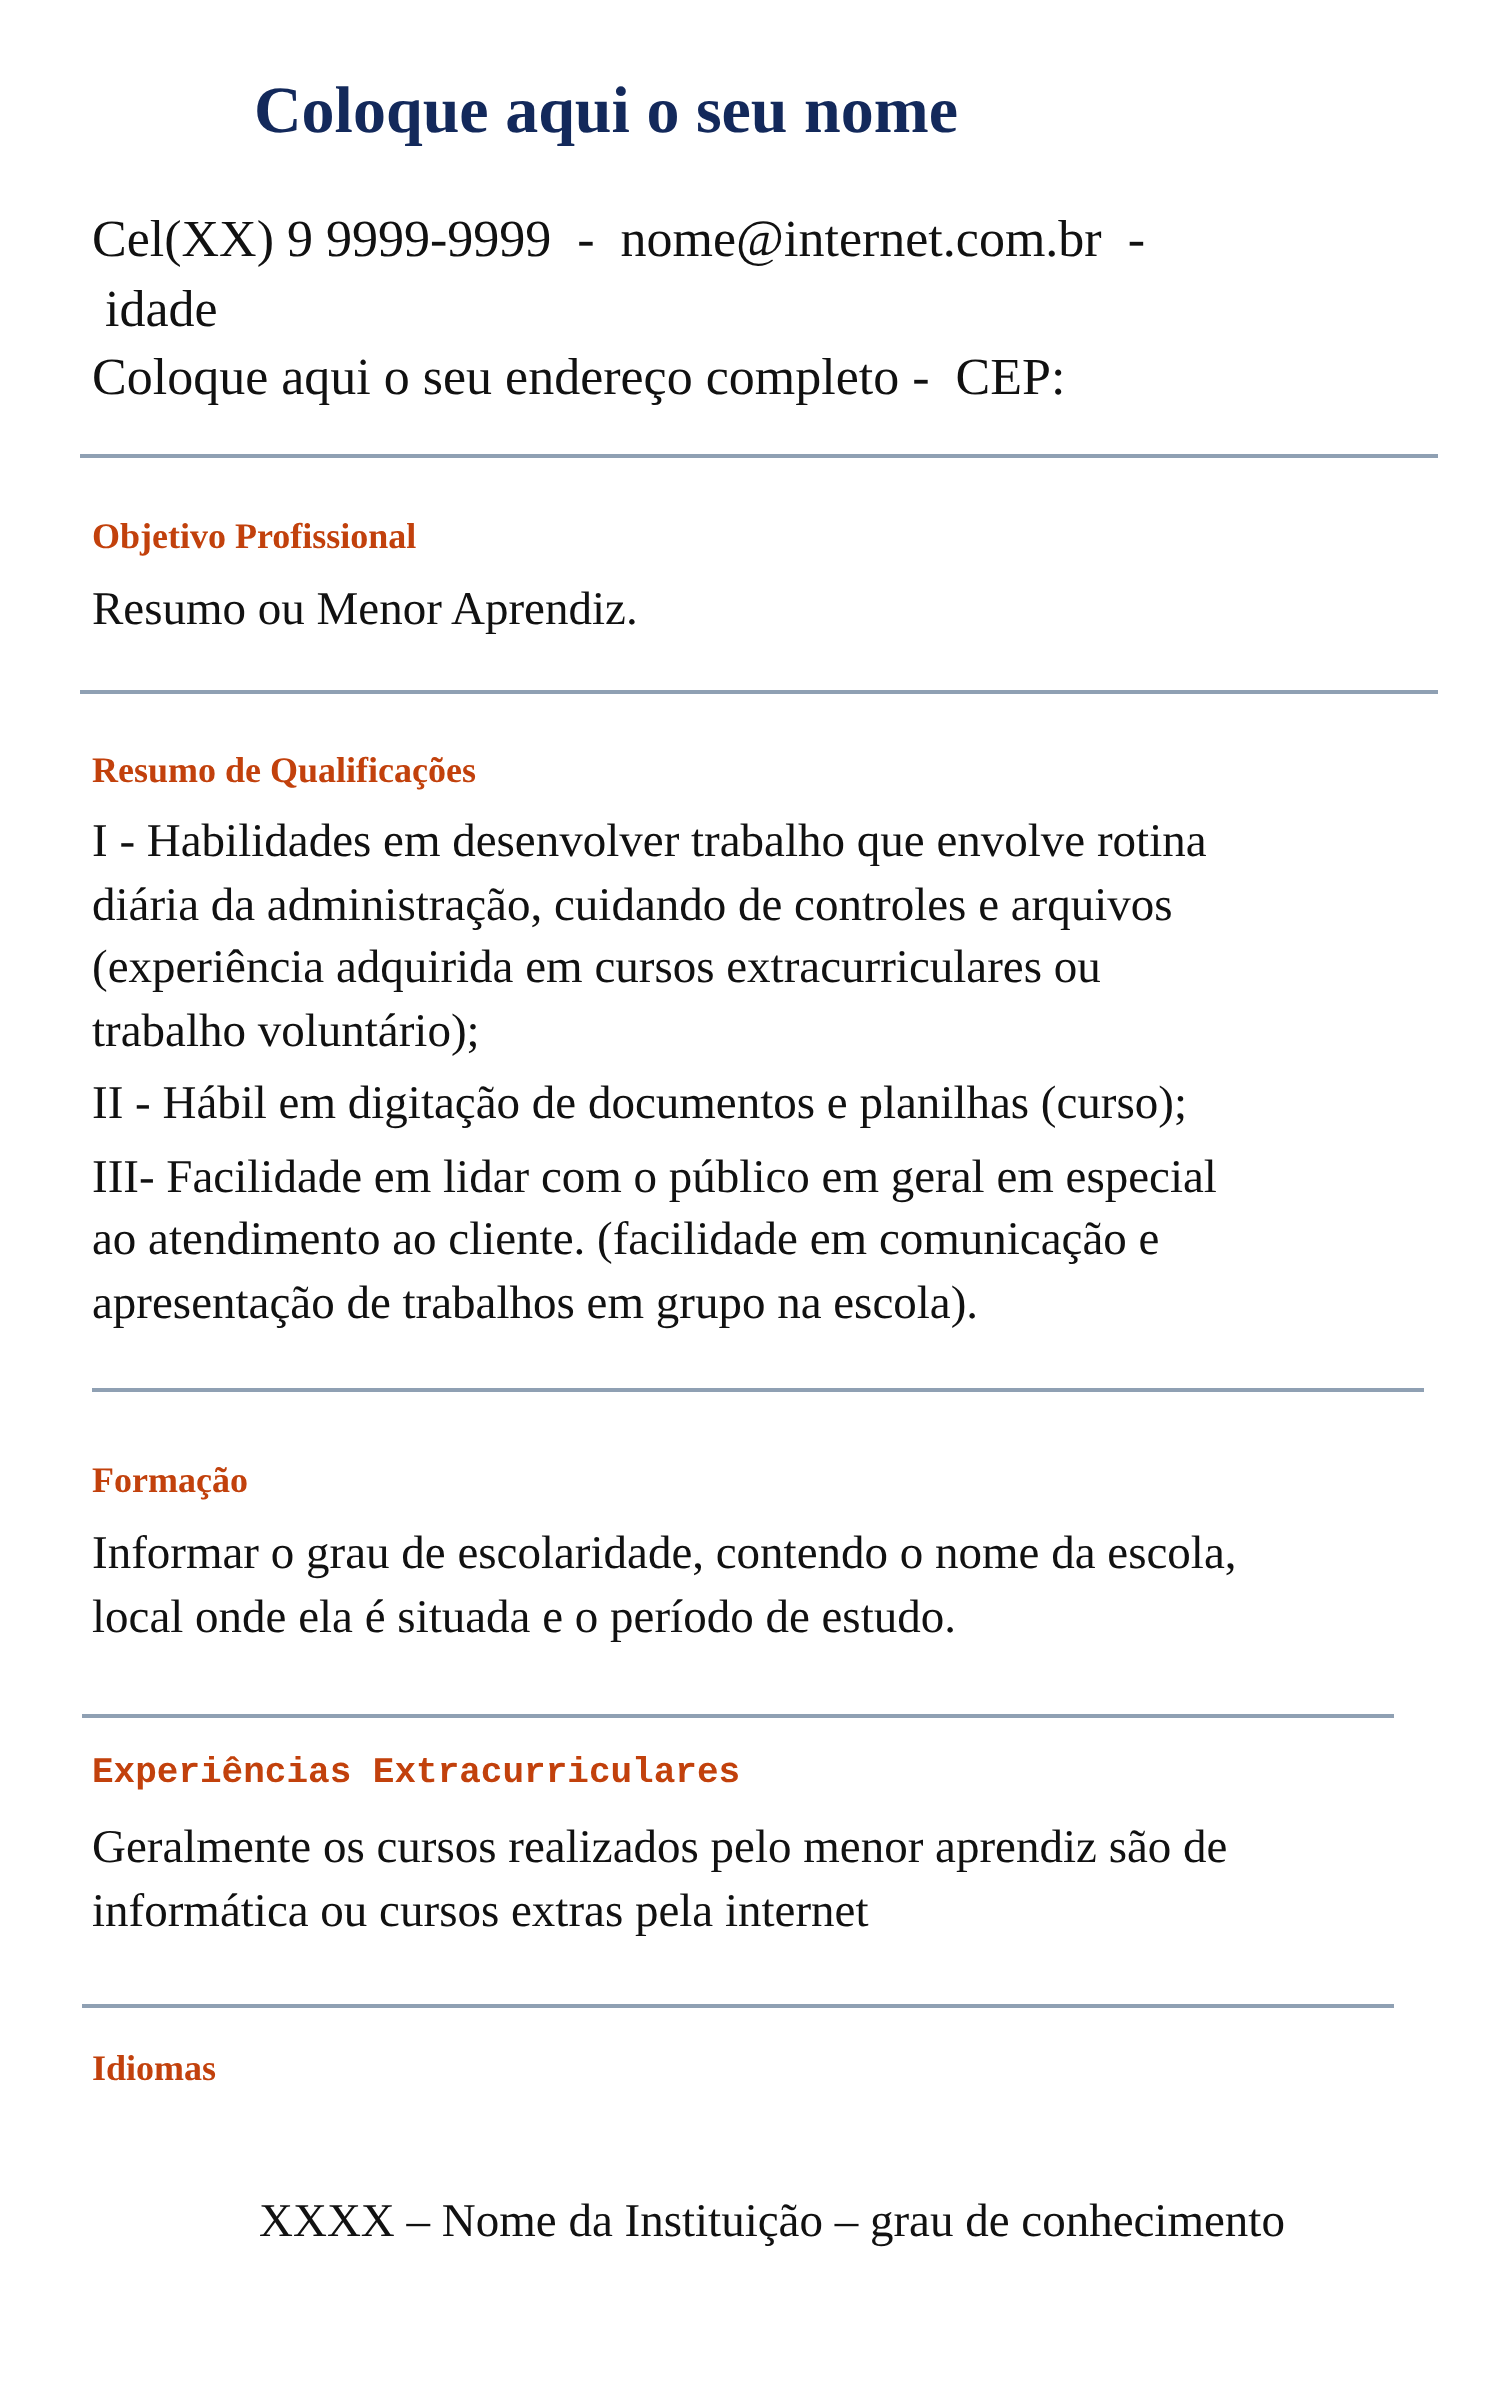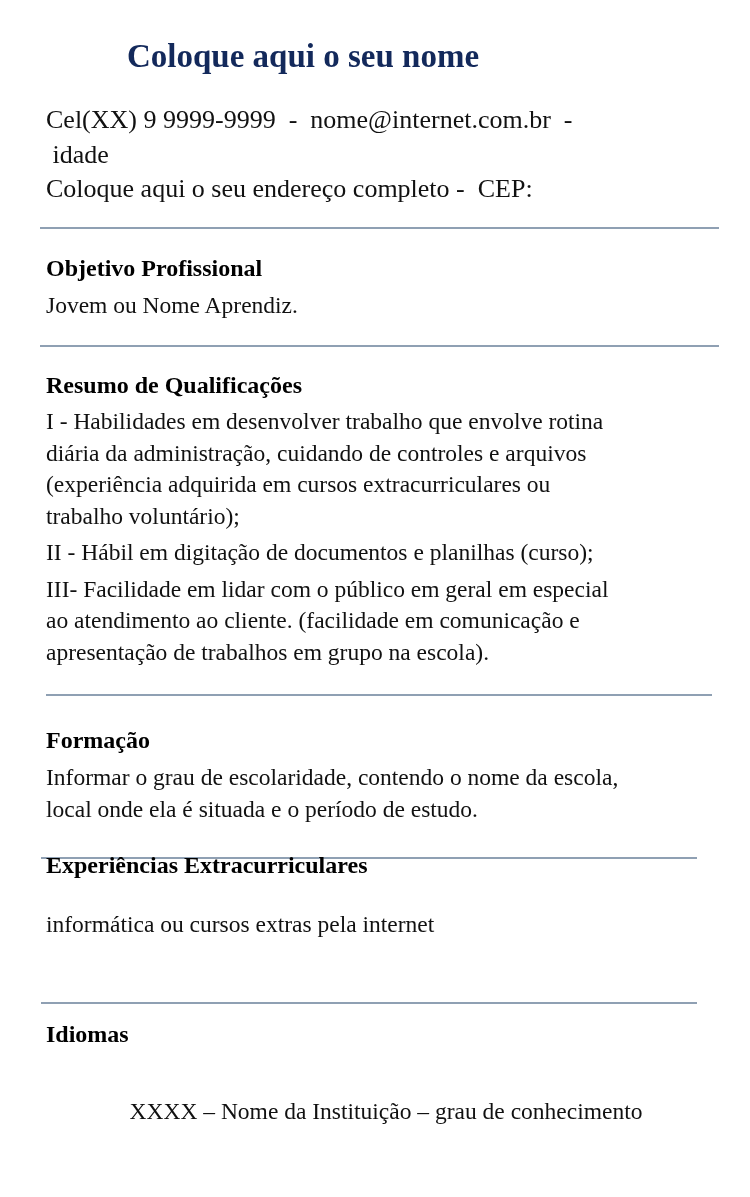--- a/index.html
+++ b/index.html
@@ -36,22 +36,22 @@
       line-height: 34px;
       white-space: pre;
     }
     .divider {
       height: 2px;
       background: #8fa0b3;
     }
     .heading {
       left: 46px;
       font-weight: bold;
-      font-size: 24px;
-      color: #000000;
+      font-size: 18px;
+      color: #c2410c;
       line-height: 24px;
     }
     .para {
       left: 46px;
       font-size: 23.5px;
       line-height: 31.5px;
       width: 680px;
     }
     .para p { margin: 0; }
     .gap { margin-top: 5px !important; }
@@ -61,21 +61,21 @@
 
 <div class="abs name">Coloque aqui o seu nome</div>
 <div class="abs contact"><span>Cel(XX) 9 9999-9999  -  nome@internet.com.br  -</span>
 <span> idade</span></div>
 <div class="abs address">Coloque aqui o seu endereço completo -  CEP:</div>
 
 <div class="abs divider" style="left:40px; width:679px; top:227px;"></div>
 
 <div class="abs heading" style="top:256px;">Objetivo Profissional</div>
 <div class="abs para" style="top:290px;">
-  <p>Jovem ou Nome Aprendiz.</p>
+  <p>Resumo ou Menor Aprendiz.</p>
 </div>
 
 <div class="abs divider" style="left:40px; width:679px; top:345px;"></div>
 
 <div class="abs heading" style="top:373px;">Resumo de Qualificações</div>
 <div class="abs para" style="top:406px;">
   <div>
     <p>I - Habilidades em desenvolver trabalho que envolve rotina</p>
     <p>diária da administração, cuidando de controles e arquivos</p>
     <p>(experiência adquirida em cursos extracurriculares ou</p>
@@ -94,22 +94,23 @@
 <div class="abs divider" style="left:46px; width:666px; top:694px;"></div>
 
 <div class="abs heading" style="top:728px;">Formação</div>
 <div class="abs para" style="top:762px;">
   <p>Informar o grau de escolaridade, contendo o nome da escola,</p>
   <p>local onde ela é situada e o período de estudo.</p>
 </div>
 
 <div class="abs divider" style="left:41px; width:656px; top:857px;"></div>
 
-<div class="abs heading" style="top:853px;">Experiências Extracurriculares</div>
+<div class="abs heading" style="top:875px;font-family:Liberation Mono, monospace;">Experiências Extracurriculares</div>
 <div class="abs para" style="top:909px;">
+  <p>Geralmente os cursos realizados pelo menor aprendiz são de</p>
   <p>informática ou cursos extras pela internet</p>
 </div>
 
 <div class="abs divider" style="left:41px; width:656px; top:1002px;"></div>
 
 <div class="abs heading" style="top:1022px;">Idiomas</div>
 <div class="abs para" style="top:1096px;text-align:center;">
   <p>XXXX – Nome da Instituição – grau de conhecimento</p>
 </div>
 

